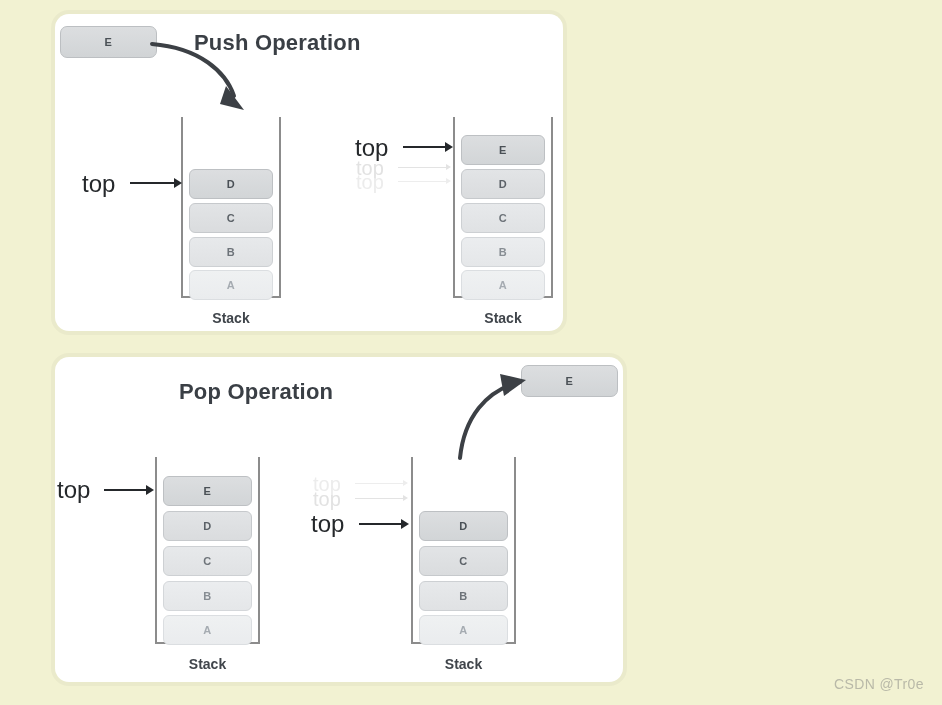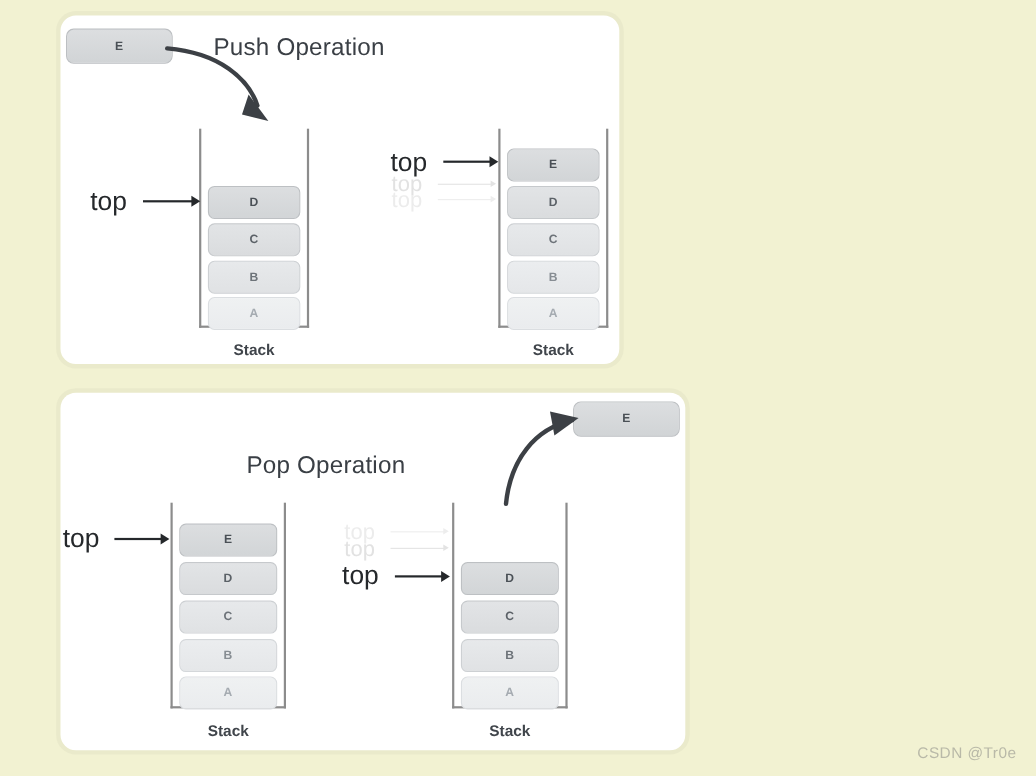--- a/index.html
+++ b/index.html
@@ -36,27 +36,27 @@
   #panel-pop {
     left: 55px;
     top: 357px;
     width: 568px;
     height: 325px;
   }
 
   .panel-title {
     position: absolute;
     font-size: 22px;
-    font-weight: normal;
+    font-weight: bold;
     color: #3a3f45;
     letter-spacing: 0.2px;
     white-space: nowrap;
   }
   #title-push { left: 194px; top: 30px; }
-  #title-pop  { left: 179px; top: 410px; margin-left: 45px; }
+  #title-pop  { left: 179px; top: 379px; }
 
   
   .stack {
     position: absolute;
   }
   .rail {
     position: absolute;
     top: 0;
     width: 2px;
     height: 100%;

